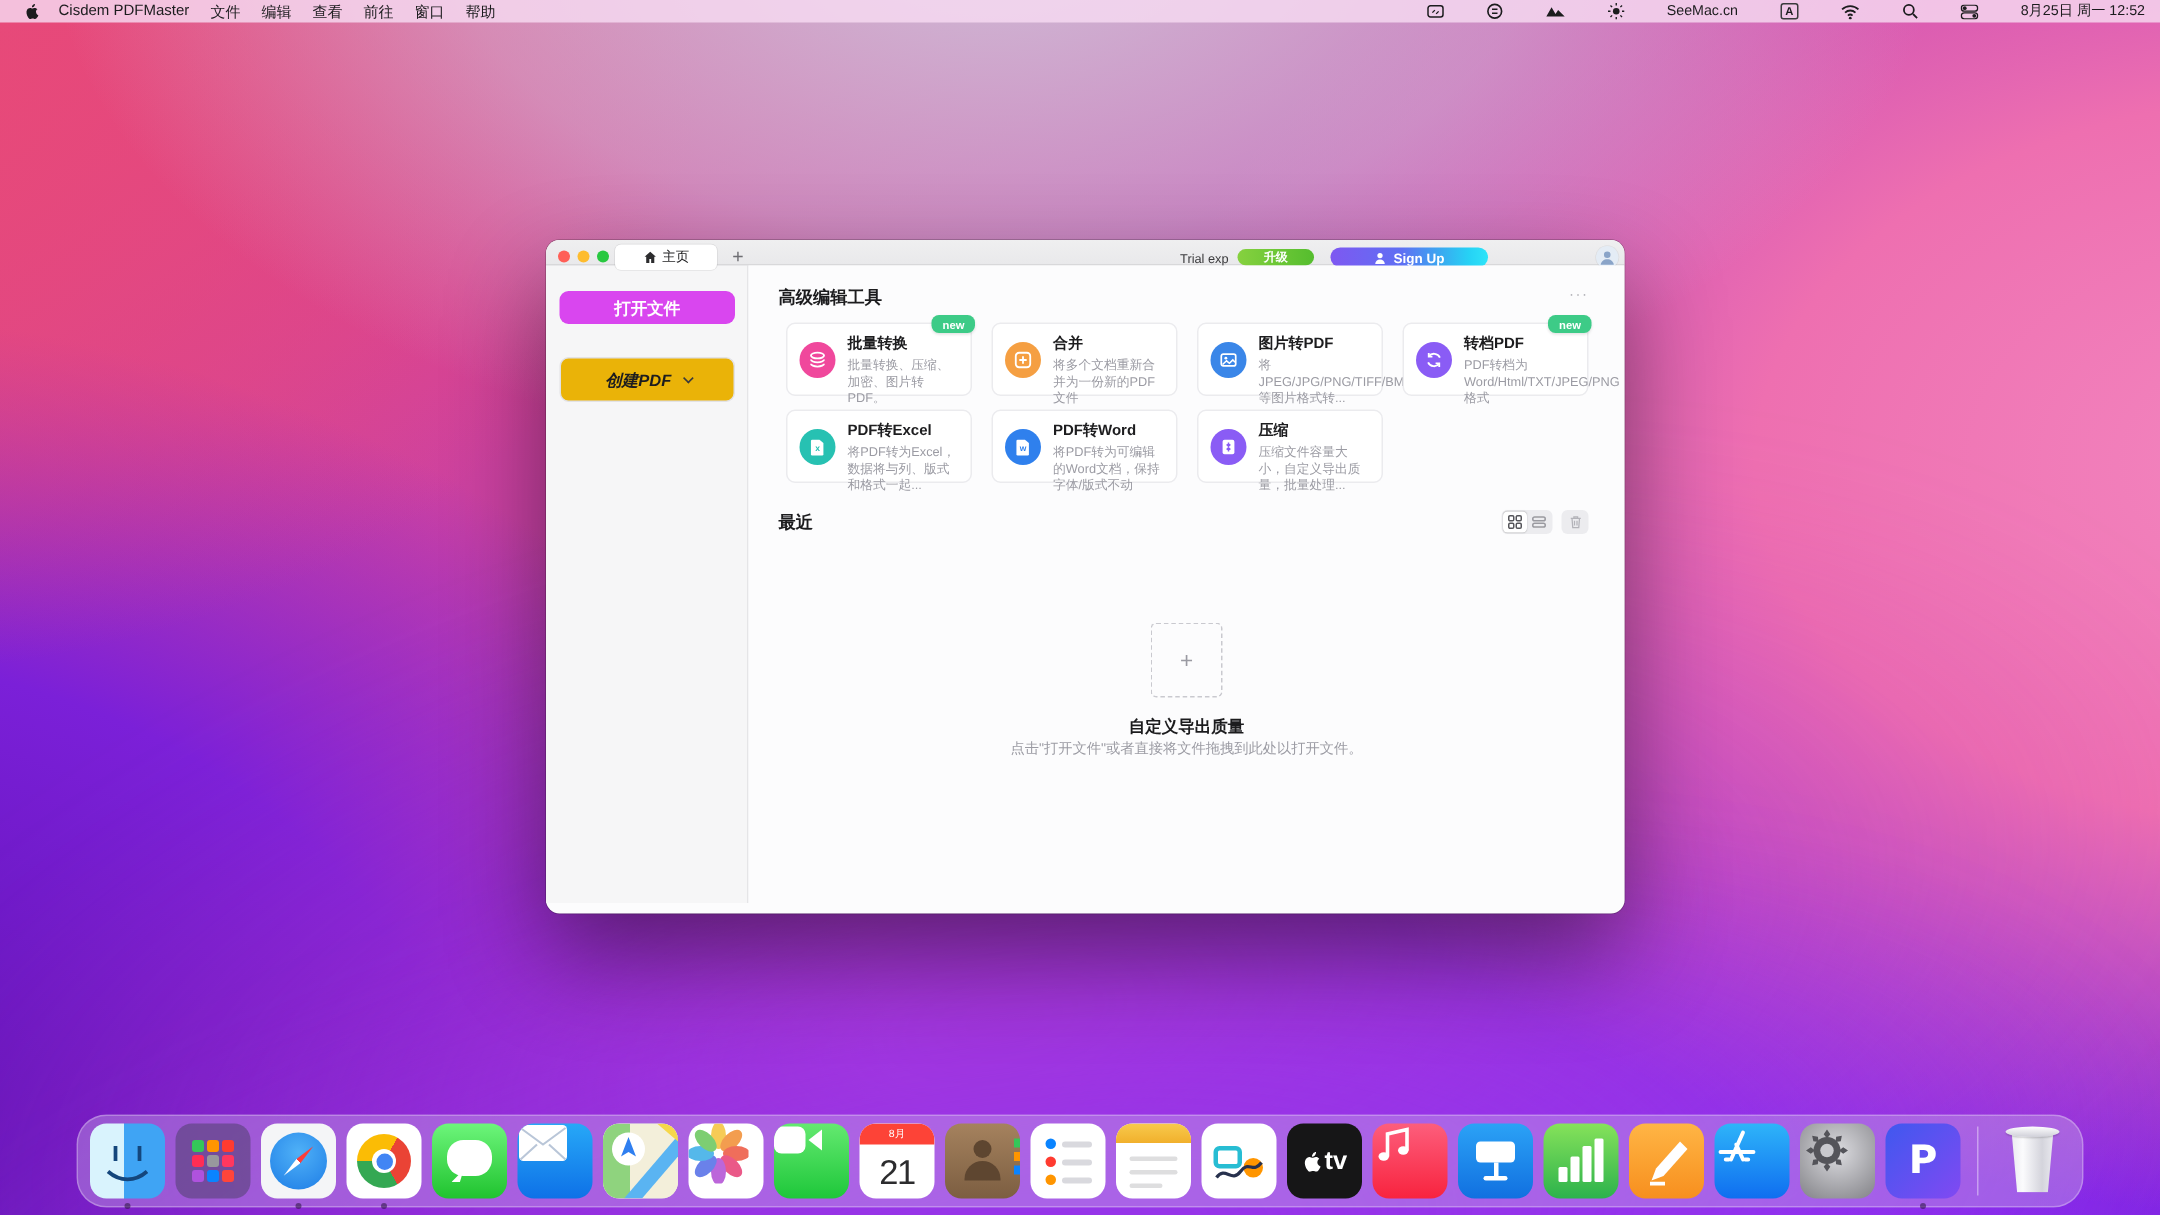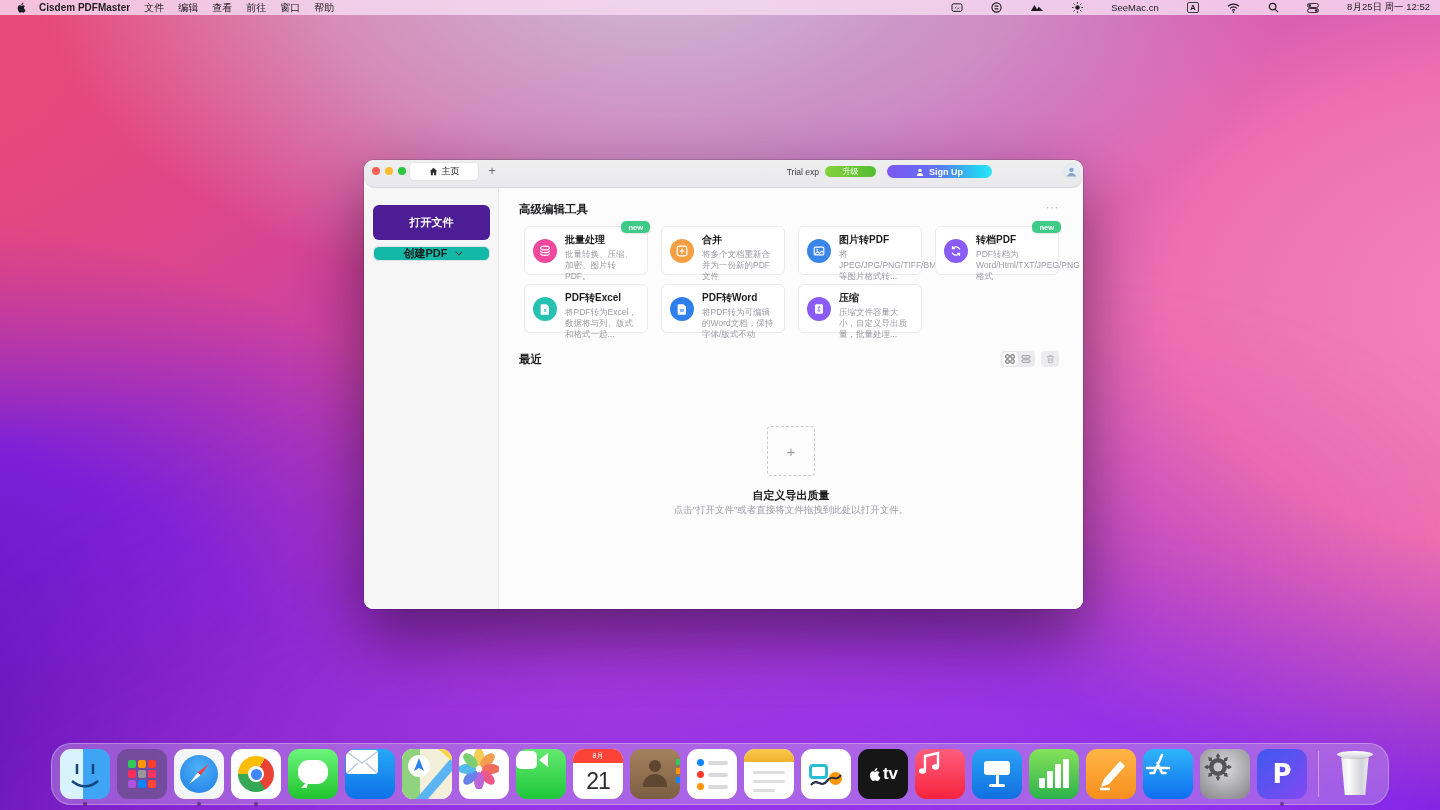--- a/index.html
+++ b/index.html
@@ -17,55 +17,55 @@
   }
   .wallpaper .swirl1 { position:absolute; width:1700px; height:700px; left:-180px; top:330px; border-radius:50%;
       background:radial-gradient(closest-side, rgba(196,60,190,.55), rgba(196,60,190,0)); transform:rotate(-12deg); filter:blur(30px); }
   .wallpaper .swirl2 { position:absolute; width:1600px; height:560px; left:-120px; top:560px; border-radius:50%;
       background:radial-gradient(closest-side, rgba(146,53,236,.8), rgba(146,53,236,0)); transform:rotate(-8deg); filter:blur(26px); }
 
   
   .menubar { position:absolute; top:0; left:0; right:0; height:15px; display:flex; align-items:center;
       background:rgba(247,219,242,.82); color:#1c1c1e; font-size:10px; padding:0 10px; z-index:50; }
   .menubar .apple { width:11px; height:11px; margin:0 12px 0 6px; display:flex; align-items:center; }
-  .menubar .mname { font-weight:bold; margin-right:14px;text-align:center; }
+  .menubar .mname { font-weight:normal; margin-right:14px;text-align:center; }
   .menubar .mitem { margin-right:14px; }
   .menubar .spacer { flex:1; }
   .mstatus { display:flex; align-items:center; gap:28px; font-size:9.5px; }
   .mstatus svg { display:block; }
   .inputbox { border:1px solid #3a3a3c; border-radius:2px; font-size:7.5px; font-weight:bold; padding:0 2.5px; line-height:9px; }
 
   
   .window { position:absolute; left:364px; top:160px; width:719px; height:449px; border-radius:9px; overflow:hidden;
       box-shadow:0 0 0 .5px rgba(0,0,0,.25), 0 28px 65px rgba(0,0,0,.45); background:#fcfcfd; z-index:20; }
-  .titlebar { position:relative; height:28px; background:linear-gradient(#efeff0,#e9e9eb); border-bottom:1px solid #d8d8da;border-radius:11px; }
+  .titlebar { position:relative; height:17px; background:linear-gradient(#efeff0,#e9e9eb); border-bottom:1px solid #d8d8da; }
   .lights { position:absolute; left:8px; top:7px; display:flex; gap:5px; }
   .light { width:8px; height:8px; border-radius:50%; }
   .light.red{ background:#ff5f57; } .light.yellow{ background:#febc2e; } .light.green{ background:#28c840; }
   .tab { position:absolute; left:46px; top:3px; width:68px; height:17px; background:#fff; border-radius:4px;
       box-shadow:0 0 0 .5px rgba(0,0,0,.08); display:flex; align-items:center; justify-content:center; gap:4px;
       font-size:9px; color:#1d1d1f; }
   .newtab { position:absolute; left:120px; top:2px; width:16px; height:17px; color:#6e6e73; font-size:13px;
       display:flex; align-items:center; justify-content:center; }
   .trial { position:absolute; right:264px; top:7px; font-size:8.5px; color:#3a3a3c; }
   .upgrade { position:absolute; right:207px; top:6px; width:51px; height:11px; border-radius:6px;
-      background:linear-gradient(90deg,#86d13f,#55bd2e); color:#fff; font-size:8px; font-weight:normal;
+      background:linear-gradient(90deg,#86d13f,#55bd2e); color:#fff; font-size:8px; font-weight:bold;
       display:flex; align-items:center; justify-content:center;margin-left:45px; }
   .signup { position:absolute; right:91px; top:5px; width:105px; height:13px; border-radius:7px;
       background:linear-gradient(90deg,#7e58f1 0%,#5f6ff3 45%,#3aa9f0 70%,#26d2f5 88%,#2ee4f8 100%);
       color:#fff; font-size:9px; font-weight:bold; display:flex; align-items:center; justify-content:center; gap:5px; }
   .avatar { position:absolute; right:4px; top:4px; width:15px; height:15px; border-radius:50%;
       background:#e4ecf5; display:flex; align-items:center; justify-content:center; box-shadow:0 0 0 .5px rgba(0,0,0,.06); }
 
   .winbody { display:flex; height:425px; }
   .sidebar { width:135px; background:#f6f6f7; border-right:1px solid #e5e5e7; padding:17px 9px 0; }
-  .btn-open { width:117px; height:35px; border-radius:6px; background:#4c1d95; color:#fff; font-size:11px; font-weight:bold;
-      display:flex; align-items:center; justify-content:center; margin-bottom:6px; }
-  .btn-create { width:117px; height:15px; border-radius:6px; background:#14b8a6; border:1px solid #e2e2e6; color:#1d1d1f;
-      font-size:11px; font-weight:bold; display:flex; align-items:center; justify-content:center; gap:7px; }
+  .btn-open { width:117px; height:22px; border-radius:6px; background:#d946ef; color:#fff; font-size:11px; font-weight:bold;
+      display:flex; align-items:center; justify-content:center; margin-bottom:22px; }
+  .btn-create { width:117px; height:30px; border-radius:6px; background:#eab308; border:1px solid #e2e2e6; color:#1d1d1f;
+      font-size:11px; font-weight:bold; display:flex; align-items:center; justify-content:center; gap:7px;font-style:italic; }
   .caret { width:5px; height:5px; border-right:1.4px solid #3a3a3c; border-bottom:1.4px solid #3a3a3c;
       transform:rotate(45deg) translateY(-2px); }
 
   .content { position:relative; flex:1; background:#fcfcfd; }
   .sec-title { position:absolute; font-size:11.5px; font-weight:bold; color:#1c1c1e; }
   .more-dots { position:absolute; right:24px; top:14px; color:#aeaeb4; font-size:10px; letter-spacing:1px; }
 
   .cards { position:absolute; left:25px; top:38px; display:grid; grid-template-columns:repeat(4,124px);
       grid-auto-rows:49px; column-gap:13px; row-gap:9px; }
   .card { position:relative; background:#fff; border:1px solid #ebebee; border-radius:6px; padding:6px 6px 6px 8px; }
@@ -292,21 +292,21 @@
         <div class="card">
           <span class="badge-new">new</span>
           <div class="cicon" style="background:#f0489c">
             <svg class="ic" width="14" height="14" viewBox="0 0 16 16">
                 <ellipse cx="8" cy="4.6" rx="5" ry="2.2" fill="none" stroke="#fff" stroke-width="1.4"></ellipse>
                 <path d="M3 7.6c0 1.2 2.2 2.2 5 2.2s5-1 5-2.2" fill="none" stroke="#fff" stroke-width="1.4"></path>
                 <path d="M3 10.8c0 1.2 2.2 2.2 5 2.2s5-1 5-2.2" fill="none" stroke="#fff" stroke-width="1.4"></path>
               </svg>
           </div>
           <div class="ctext">
-            <div class="ctitle">批量处理</div>
+            <div class="ctitle">批量转换</div>
             <div class="cdesc">批量转换、压缩、加密、图片转PDF。</div>
           </div>
         </div>
 
         <div class="card">
           <div class="cicon" style="background:#f59f42">
             <svg class="ic" width="14" height="14" viewBox="0 0 16 16">
                 <rect x="2.5" y="2.5" width="11" height="11" rx="2.5" fill="none" stroke="#fff" stroke-width="1.4"></rect>
                 <path d="M8 5.2v5.6M5.2 8h5.6" stroke="#fff" stroke-width="1.4"></path>
               </svg>

